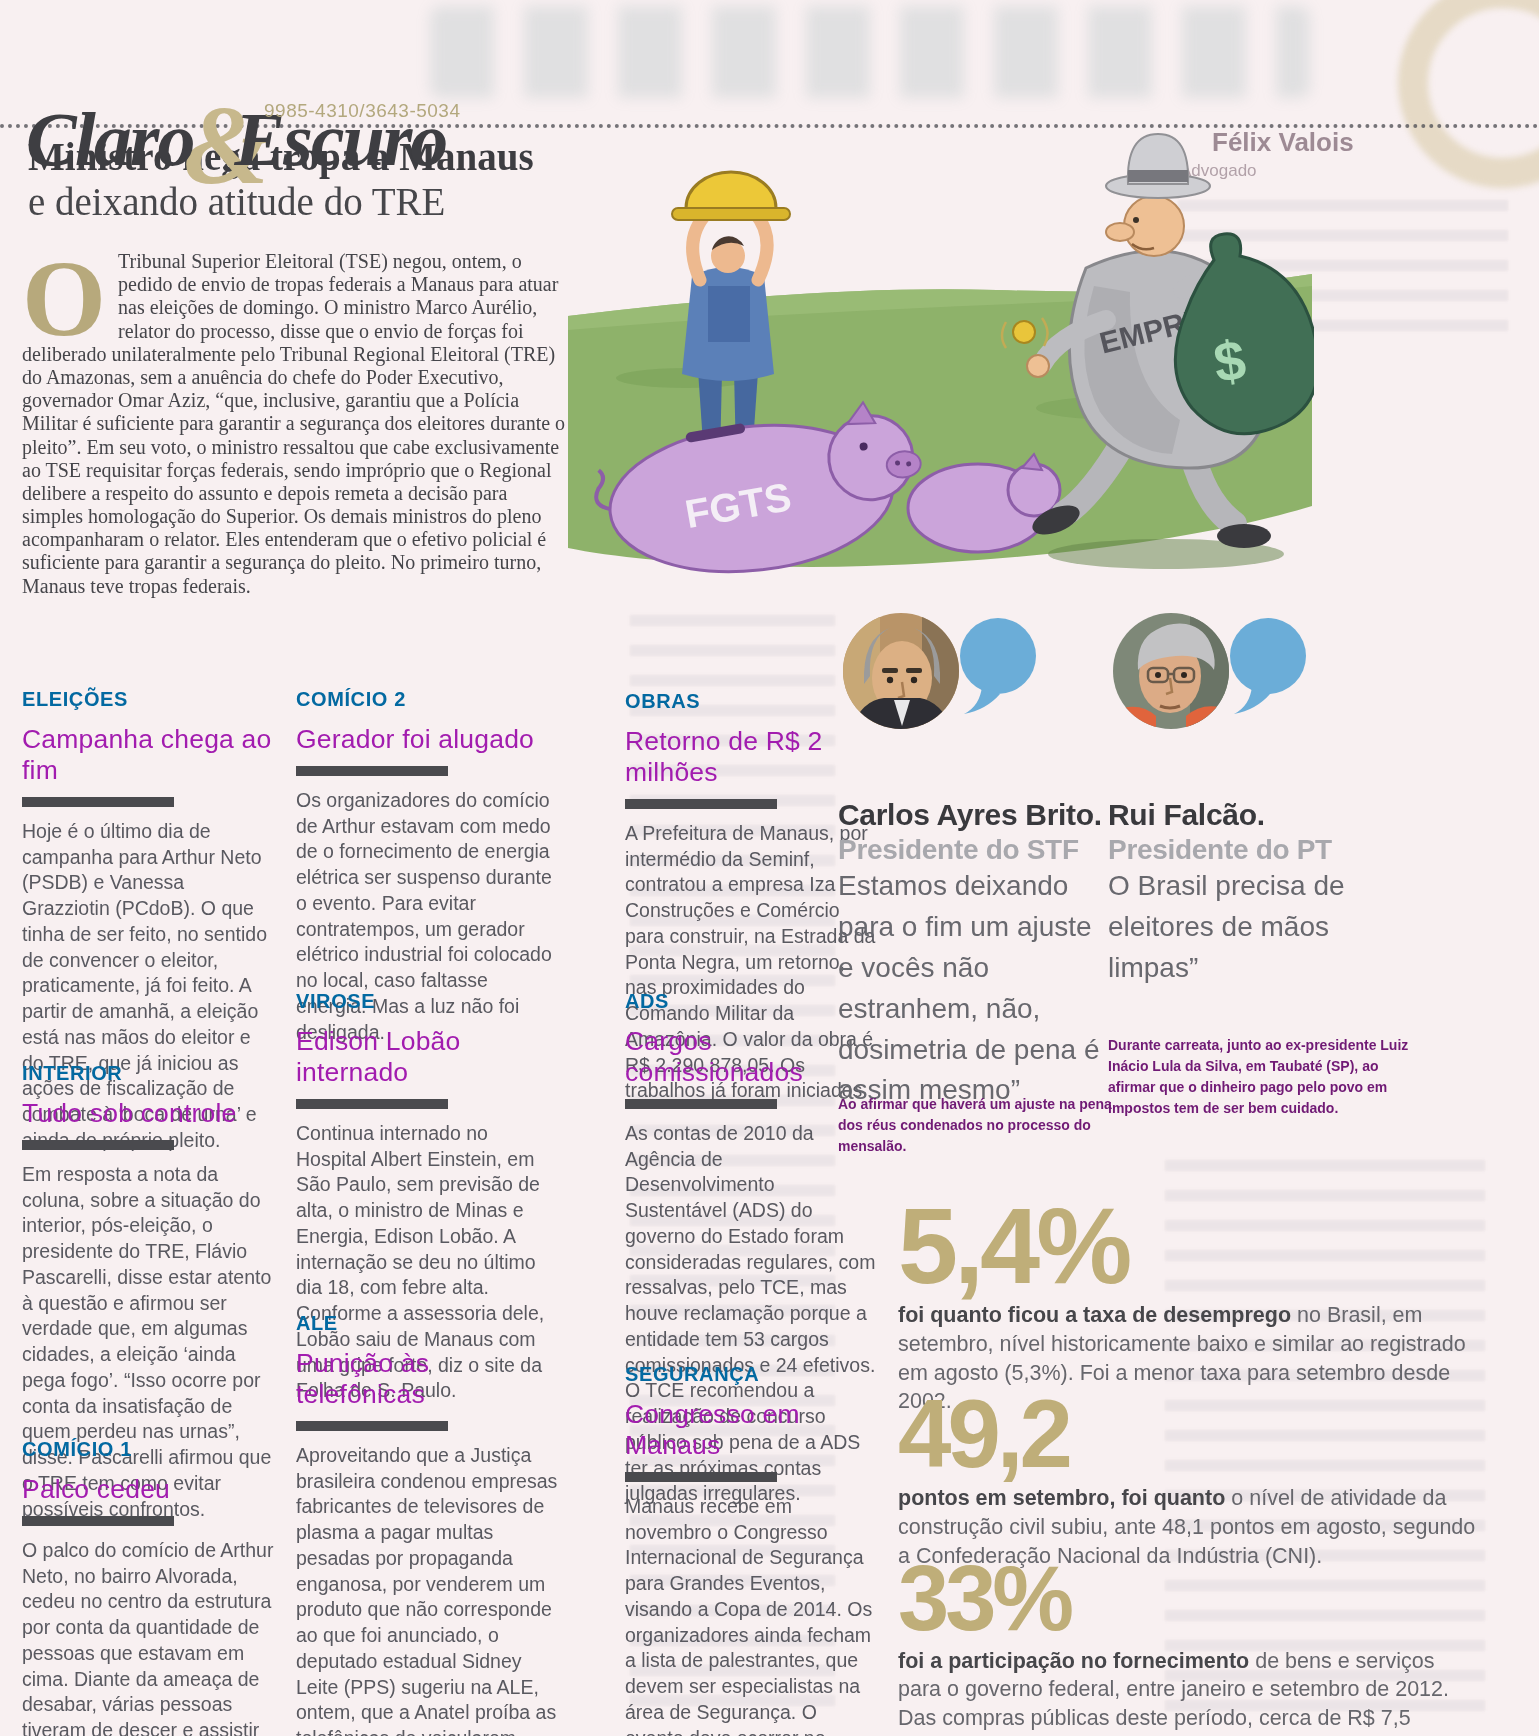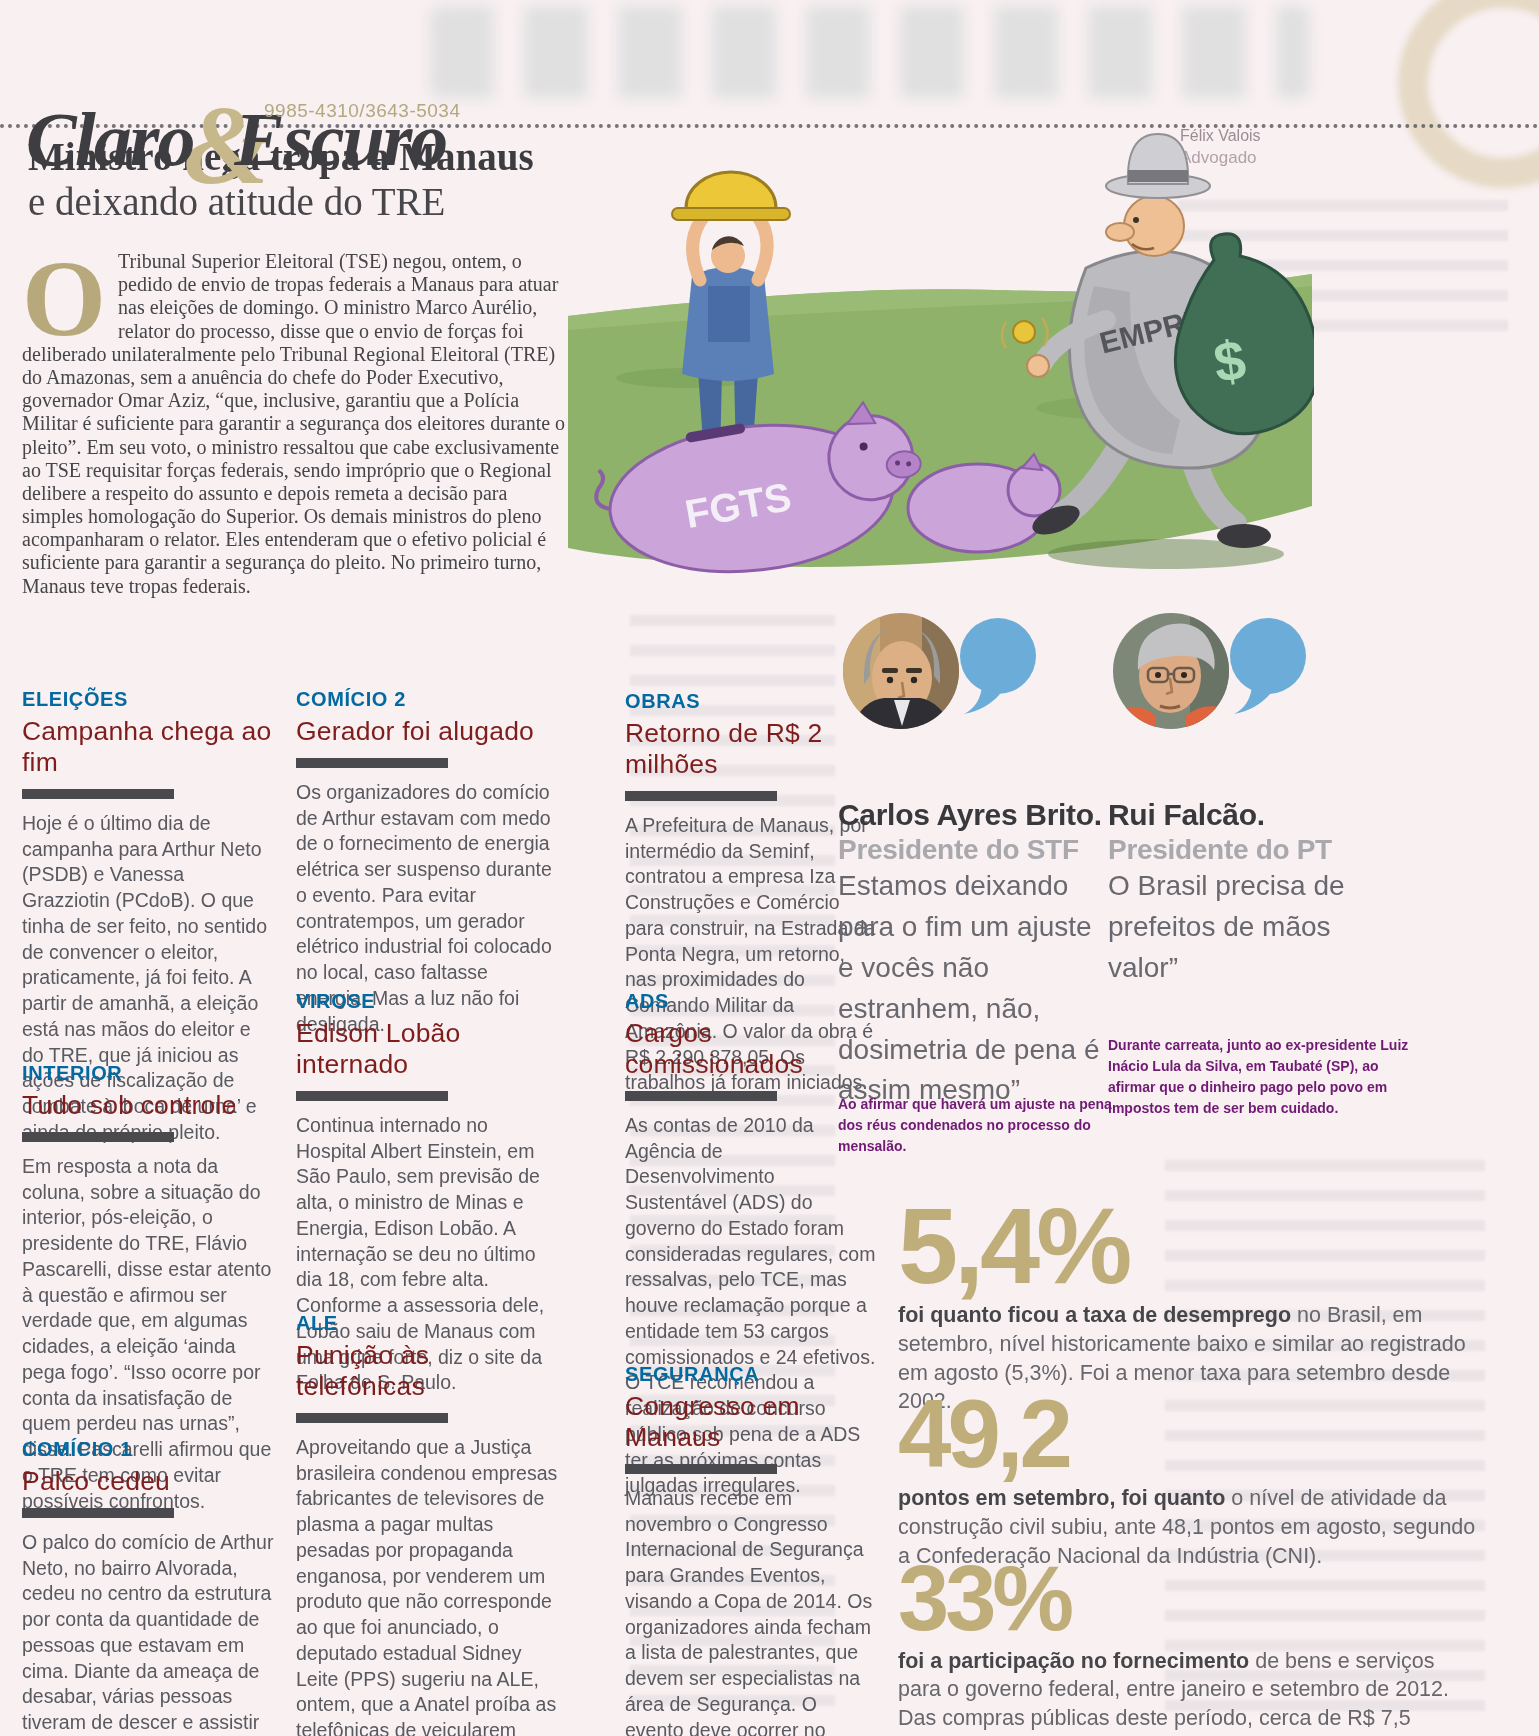--- a/index.html
+++ b/index.html
@@ -11,21 +11,21 @@
     background:repeating-linear-gradient(90deg,rgba(125,158,160,.38) 0 64px,rgba(125,158,160,0) 64px 94px);
     filter:blur(7px);opacity:.5;border-radius:10px;}
   .ghost-ring{left:1398px;top:-22px;width:150px;height:150px;border:30px solid rgba(204,188,138,.42);
     border-radius:50%;filter:blur(3px);}
   .ghost-lines{background:repeating-linear-gradient(180deg,rgba(110,110,128,.09) 0 11px,rgba(110,110,128,0) 11px 30px);
     filter:blur(1.5px);}
   .gh-col3{left:630px;top:615px;width:205px;height:1105px;}
   .gh-right{left:1165px;top:1160px;width:320px;height:560px;}
   .gh-byline-lines{left:1178px;top:200px;width:330px;height:140px;}
   .ghost-byline{left:1180px;top:126px;line-height:1.3;filter:blur(.6px);}
-  .ghost-byline .gb-name{font-size:16px;font-weight:400;color:rgba(96,70,86,.6);}
+  .ghost-byline .gb-name{font-size:26px;font-weight:700;color:rgba(96,70,86,.6);margin-left:32px;}
   .ghost-byline .gb-role{font-size:17px;color:rgba(120,96,110,.55);}
   
   .masthead{position:absolute;left:26px;top:12px;z-index:3;font-family:"Liberation Serif",serif;
     font-weight:700;font-size:76px;letter-spacing:-2px;color:#3e3e42;white-space:nowrap;font-style:italic;}
   .masthead .t{position:relative;z-index:2;}
   .amp{display:inline-block;position:relative;z-index:1;font-size:112px;color:#c7b88c;
     margin:0 -34px 0 -10px;top:18px;font-weight:700;}
   .phone{position:absolute;left:264px;top:100px;z-index:3;font-size:19px;letter-spacing:.5px;color:#b3a87e;}
   .rule-dotted{position:absolute;left:0;top:124px;width:1539px;height:0;z-index:2;
     border-top:4px dotted #55555a;opacity:.8;}
@@ -36,21 +36,21 @@
   .headline .l2{font-weight:400;display:block;color:#47474b;}
   .lead{position:absolute;left:22px;top:250px;width:548px;z-index:2;font-family:"Liberation Serif",serif;
     font-size:20px;line-height:1.16;color:#45454a;text-align:left;}
   .dropcap{float:left;font-family:"Liberation Serif",serif;font-size:108px;line-height:.75;
     color:#b7a97c;font-weight:700;margin:8px 12px 0 0;}
   
   .cartoon{position:absolute;left:566px;top:108px;width:748px;height:482px;z-index:1;}
   
   .sec{position:absolute;z-index:2;}
   .kicker{font-size:20px;font-weight:800;color:#0369a1;letter-spacing:.6px;}
-  .sec-title{font-size:26.5px;color:#7f1d1d;margin-top:5px;letter-spacing:.2px;}
+  .sec-title{font-size:26.5px;color:#a21caf;margin-top:13px;letter-spacing:.2px;}
   .bar{width:152px;height:10px;background:#4a4a4e;margin:11px 0 12px;}
   .sec-body{font-size:19.5px;line-height:1.32;color:#595960;}
   .s0{left:22px;top:688px;width:254px;}
   .s1{left:22px;top:1062px;width:254px;}
   .s2{left:22px;top:1438px;width:254px;}
   .s3{left:296px;top:688px;width:262px;}
   .s4{left:296px;top:990px;width:262px;}
   .s5{left:296px;top:1312px;width:262px;}
   .s6{left:625px;top:690px;width:252px;}
   .s7{left:625px;top:990px;width:252px;}
@@ -287,21 +287,21 @@
           <path d="M118,98 q-26,-10 -44,6 l0,14 44,0 z" fill="#e0643c"></path>
         </g>
       </svg>
       <svg class="qbubble" viewBox="0 0 100 100">
         <circle cx="46" cy="40" r="38" fill="#6badd8"></circle>
         <path d="M30,70 q-2,20 -18,28 q22,-4 36,-20 z" fill="#6badd8"></path>
       </svg>
     </div>
     <div class="qname">Rui Falcão.</div>
     <div class="qrole">Presidente do PT</div>
-    <div class="qtext">O Brasil precisa de prefeitos de mãos valor”</div>
+    <div class="qtext">O Brasil precisa de eleitores de mãos limpas”</div>
     <div class="qcaption">Durante carreata, junto ao ex-presidente Luiz Inácio Lula da Silva, em Taubaté (SP), ao afirmar que o dinheiro pago pelo povo em impostos tem de ser bem cuidado.</div>
   </div>
 
   <div class="stat st0">
     <div class="stat-num">5,4%</div>
     <div class="stat-txt"><b>foi quanto ficou a taxa de desemprego</b><span> no Brasil, em setembro, nível historicamente baixo e similar ao registrado em agosto (5,3%). Foi a menor taxa para setembro desde 2002.</span></div>
   </div>
   <div class="stat st1">
     <div class="stat-num">49,2</div>
     <div class="stat-txt"><b>pontos em setembro, foi quanto</b><span> o nível de atividade da construção civil subiu, ante 48,1 pontos em agosto, segundo a Confederação Nacional da Indústria (CNI).</span></div>

